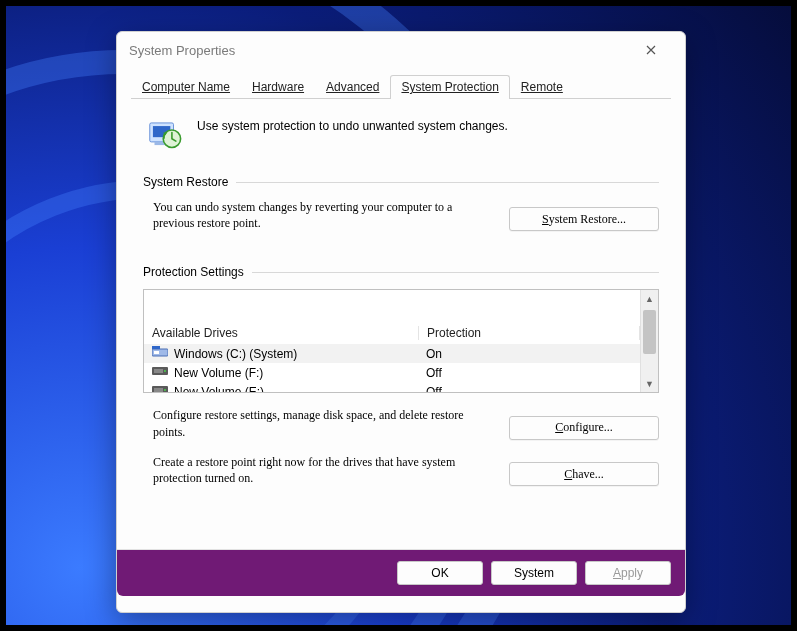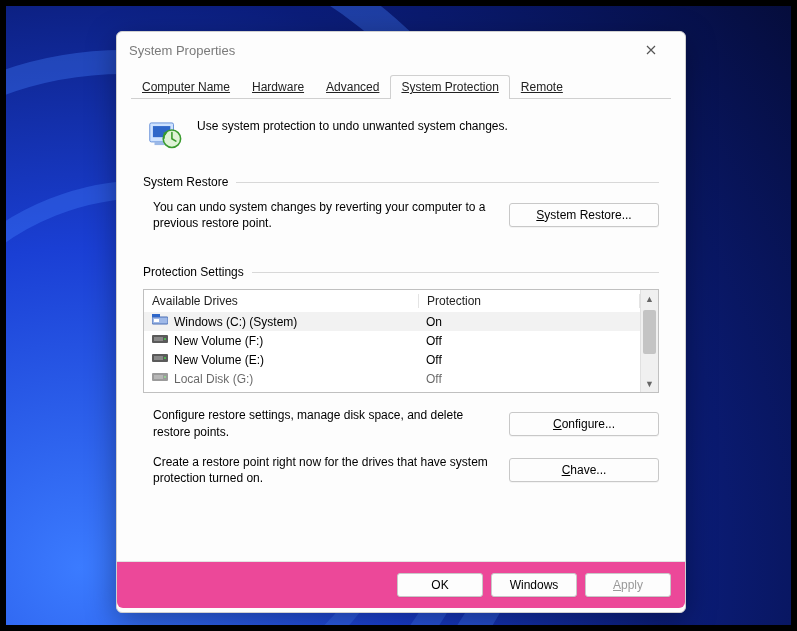--- a/index.html
+++ b/index.html
@@ -32,51 +32,51 @@
   .content{padding:10px 26px 0 26px;}
 
   .intro{display:flex;align-items:flex-start;gap:14px;margin:6px 0 22px 2px;text-align:right;}
   .intro-icon{width:38px;height:38px;flex:none;}
   .intro-text{padding-top:4px;}
 
   .group-header{display:flex;align-items:center;margin:14px 0 10px 0;color:#000;}
   .group-header .label{white-space:nowrap;padding-right:8px;}
   .group-header .rule{flex:1;height:1px;background:#d8d8d8;}
 
-  .row{display:flex;align-items:center;gap:16px;margin:6px 0 10px 10px;}
+  .row{display:flex;align-items:flex-end;gap:16px;margin:6px 0 10px 10px;font-family:Liberation Serif, serif;}
   .row .desc{flex:1;line-height:1.35;}
   .row .action{flex:none;}
 
   .btn{min-width:150px;height:24px;padding:0 14px;background:#fdfdfd;border:1px solid #c8c8c8;
     border-radius:3px;font:inherit;font-size:12px;box-shadow:0 1px 0 rgba(0,0,0,0.04);cursor:default;}
   .btn .u{text-decoration:underline;}
   .btn:disabled{color:#9a9a9a;}
 
   
   .listview{border:1px solid #c0c0c0;background:#fff;height:102px;display:flex;margin:4px 0 14px 0;overflow:hidden;}
   .lv-body{flex:1;display:flex;flex-direction:column;overflow:hidden;}
-  .lv-head{display:flex;height:22px;align-items:center;font-size:12px;color:#222;}
+  .lv-head{display:flex;height:22px;align-items:center;font-size:12px;color:#222;margin-top:32px;}
   .lv-head .col{padding:0 8px;border-right:1px solid #e4e4e4;}
   .col-drive{flex:0 0 258px;}
   .col-prot{flex:1;}
   .lv-rows{flex:1;overflow:hidden;}
   .lv-row{display:flex;height:19px;align-items:center;font-size:12px;}
   .lv-row.selected{background:#f2f2f2;}
   .lv-row .cell{padding:0 8px;display:flex;align-items:center;gap:6px;white-space:nowrap;}
   .lv-row .cell.col-drive{flex:0 0 258px;}
   .lv-row .cell.col-prot{flex:1;}
   .lv-row.cut{opacity:0.6;text-align:center;}
   .drive-ico{width:16px;height:12px;flex:none;}
   .scrollbar{width:17px;background:#f0f0f0;border-left:1px solid #e0e0e0;position:relative;}
   .thumb{position:absolute;left:2px;right:2px;top:20px;height:44px;background:#c4c4c4;border-radius:2px;}
   .sb-btn{position:absolute;left:0;right:0;height:17px;display:flex;align-items:center;justify-content:center;color:#666;font-size:9px;}
   .sb-up{top:0;} .sb-dn{bottom:0;}
 
   
-  .footer{position:absolute;left:0;right:0;bottom:4px;height:46px;background:#ec4899;border-top:1px solid #e2e2e2;
+  .footer{position:absolute;left:0;right:0;bottom:16px;height:46px;background:#701a75;border-top:1px solid #e2e2e2;
     display:flex;align-items:center;justify-content:flex-end;gap:8px;padding:0 14px;
     border-radius:0 0 6px 6px;}
   .footer .btn{min-width:86px;}
 </style>
 </head>
 <body>
 
 <div class="desktop">
   <div class="wisp w1"></div>
     <div class="wisp w2"></div>
@@ -204,20 +204,20 @@
         <div class="desc">Create a restore point right now for the drives that have system protection turned on.</div>
         <div class="action">
           <button class="btn"><span class="u">C</span><span>have...</span></button>
         </div>
       </div>
 
     </div>
 
     <div class="footer">
       <button class="btn">OK</button>
-      <button class="btn">Windows</button>
+      <button class="btn">System</button>
       <button class="btn" disabled=""><span class="u">A</span><span>pply</span></button>
     </div>
 
   </div>
 
   <div class="bezel"></div>
 </div>
 
 </body></html>

